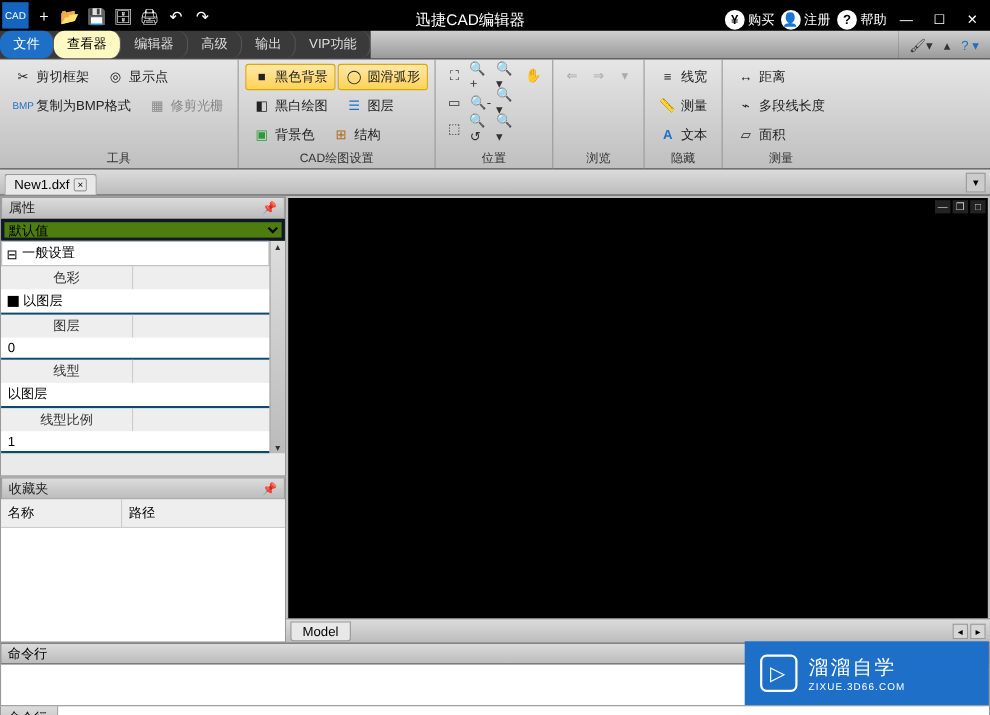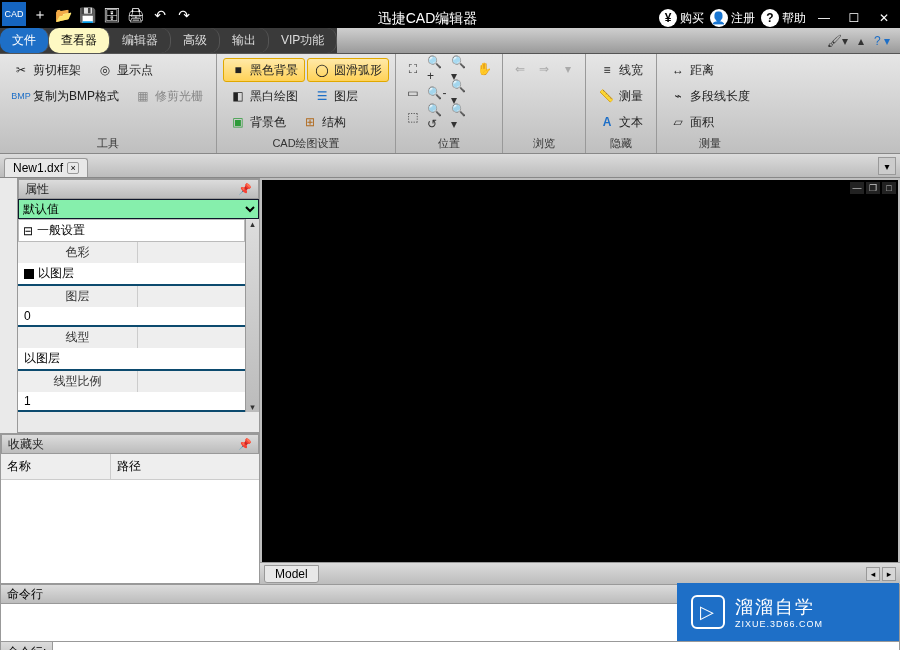--- a/index.html
+++ b/index.html
@@ -35,22 +35,22 @@
 .doctabs { background: linear-gradient(#dcdcdc,#bcbcbc); height: 24px; display: flex; align-items: end; padding: 0 4px; border-bottom: 1px solid #888;}
 .doctabs .doctab { background: #e8e8e8; border: 1px solid #999; border-bottom: none; border-radius: 3px 3px 0 0; padding: 2px 8px; font-size: 12px; display: flex; align-items: center; gap: 4px; cursor: pointer; }
 .doctabs .doctab .x { border:1px solid #999; width:12px; height:12px; font-size:9px; display:flex; align-items:center; justify-content:center; border-radius:2px;}
 .doctabs .spacer2 { flex:1; }
 .doctabs .dd { width:18px; height:18px; background:#ccc; border:1px solid #999; display:flex; align-items:center; justify-content:center; font-size:10px; cursor:pointer; margin-bottom:2px;}
 
 .workarea { display: flex; height: calc(650px - 28px - 26px - 100px - 24px - 22px - 22px - 22px); }
 .leftpanels { width: 260px; display: flex; flex-direction: column; background: #eaeaea; }
 .panelhead { background: linear-gradient(#dcdcdc,#bcbcbc); border: 1px solid #999; height: 20px; display: flex; align-items: center; padding: 0 6px; font-size: 12px; color: #222; }
 .panelhead .pin { margin-left: auto; font-size: 11px; cursor: pointer; }
-.proppanel { flex: 0 0 auto; border: 1px solid #999; margin-left: 17px; }
-.proppanel .combo { width: 100%; height: 20px; font-size: 12px; background: #86efac; border: 1px solid #0f172a; }
+.proppanel { flex: 0 0 auto; border: 1px solid #999; }
+.proppanel .combo { width: 100%; height: 20px; font-size: 12px; background: #4d7c0f; border: 3px solid #0f172a; }
 .proppanel .gridwrap { display:flex; }
 .proppanel .grid { flex:1; background: #eee; font-size: 12px; }
 .proppanel .grid .catrow { background: #fff; border: 1px solid #bbb; padding: 2px 4px; display:flex; align-items:center; gap:4px;}
 .proppanel .grid .prow { display: flex; border-bottom: 2px solid #0c4a6e; flex-direction: column; }
 .proppanel .grid .prow .k { width: 120px; text-align: center; padding: 2px 4px; border-right: 1px solid #ccc; color:#333;}
 .proppanel .grid .prow .v { flex: 1; padding: 2px 6px; background: #fff; }
 .proppanel .sb { width:14px; background: linear-gradient(#ddd,#bbb); border-left:1px solid #999; display:flex; flex-direction:column; justify-content:space-between; align-items:center; font-size:9px; color:#333;}
 .proppanel .bigblank { height: 20px; background:#eaeaea; }
 
 .favpanel { flex: 1; border: 1px solid #999; display: flex; flex-direction: column; }

